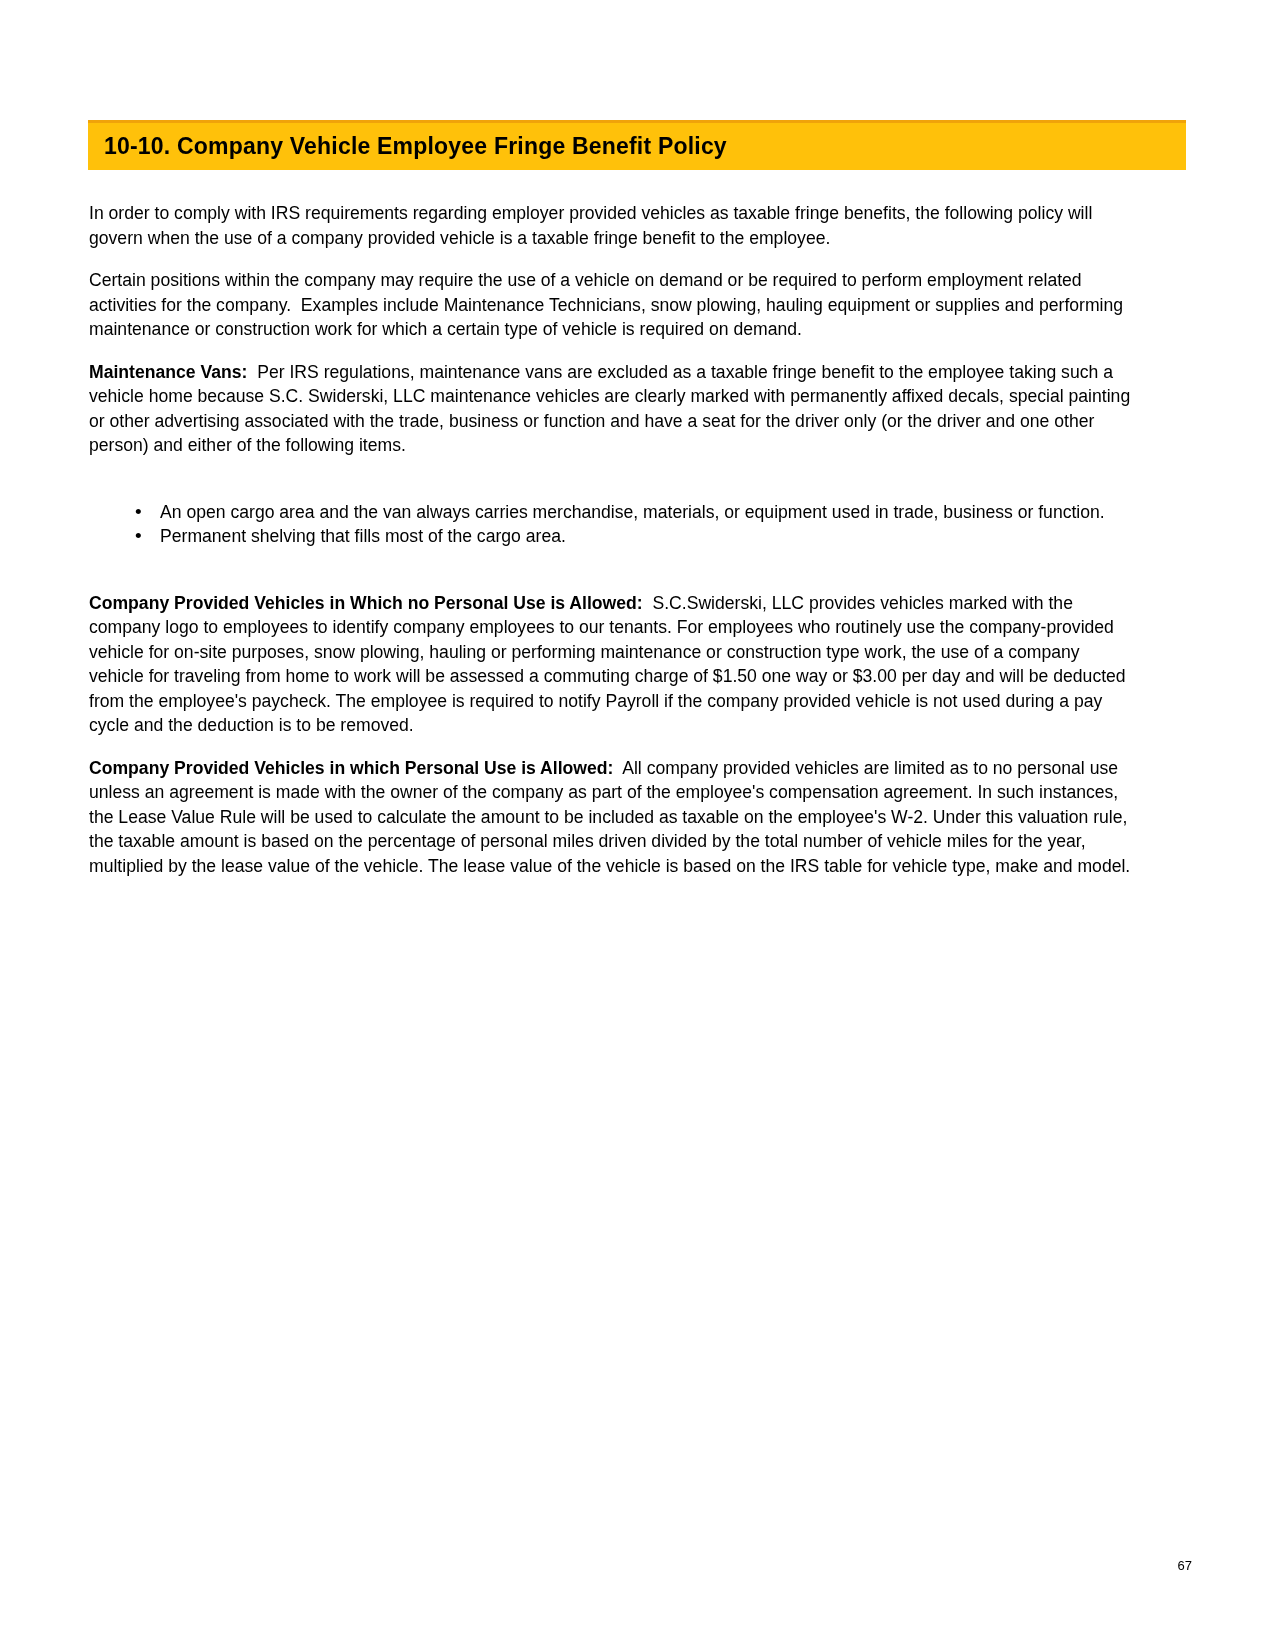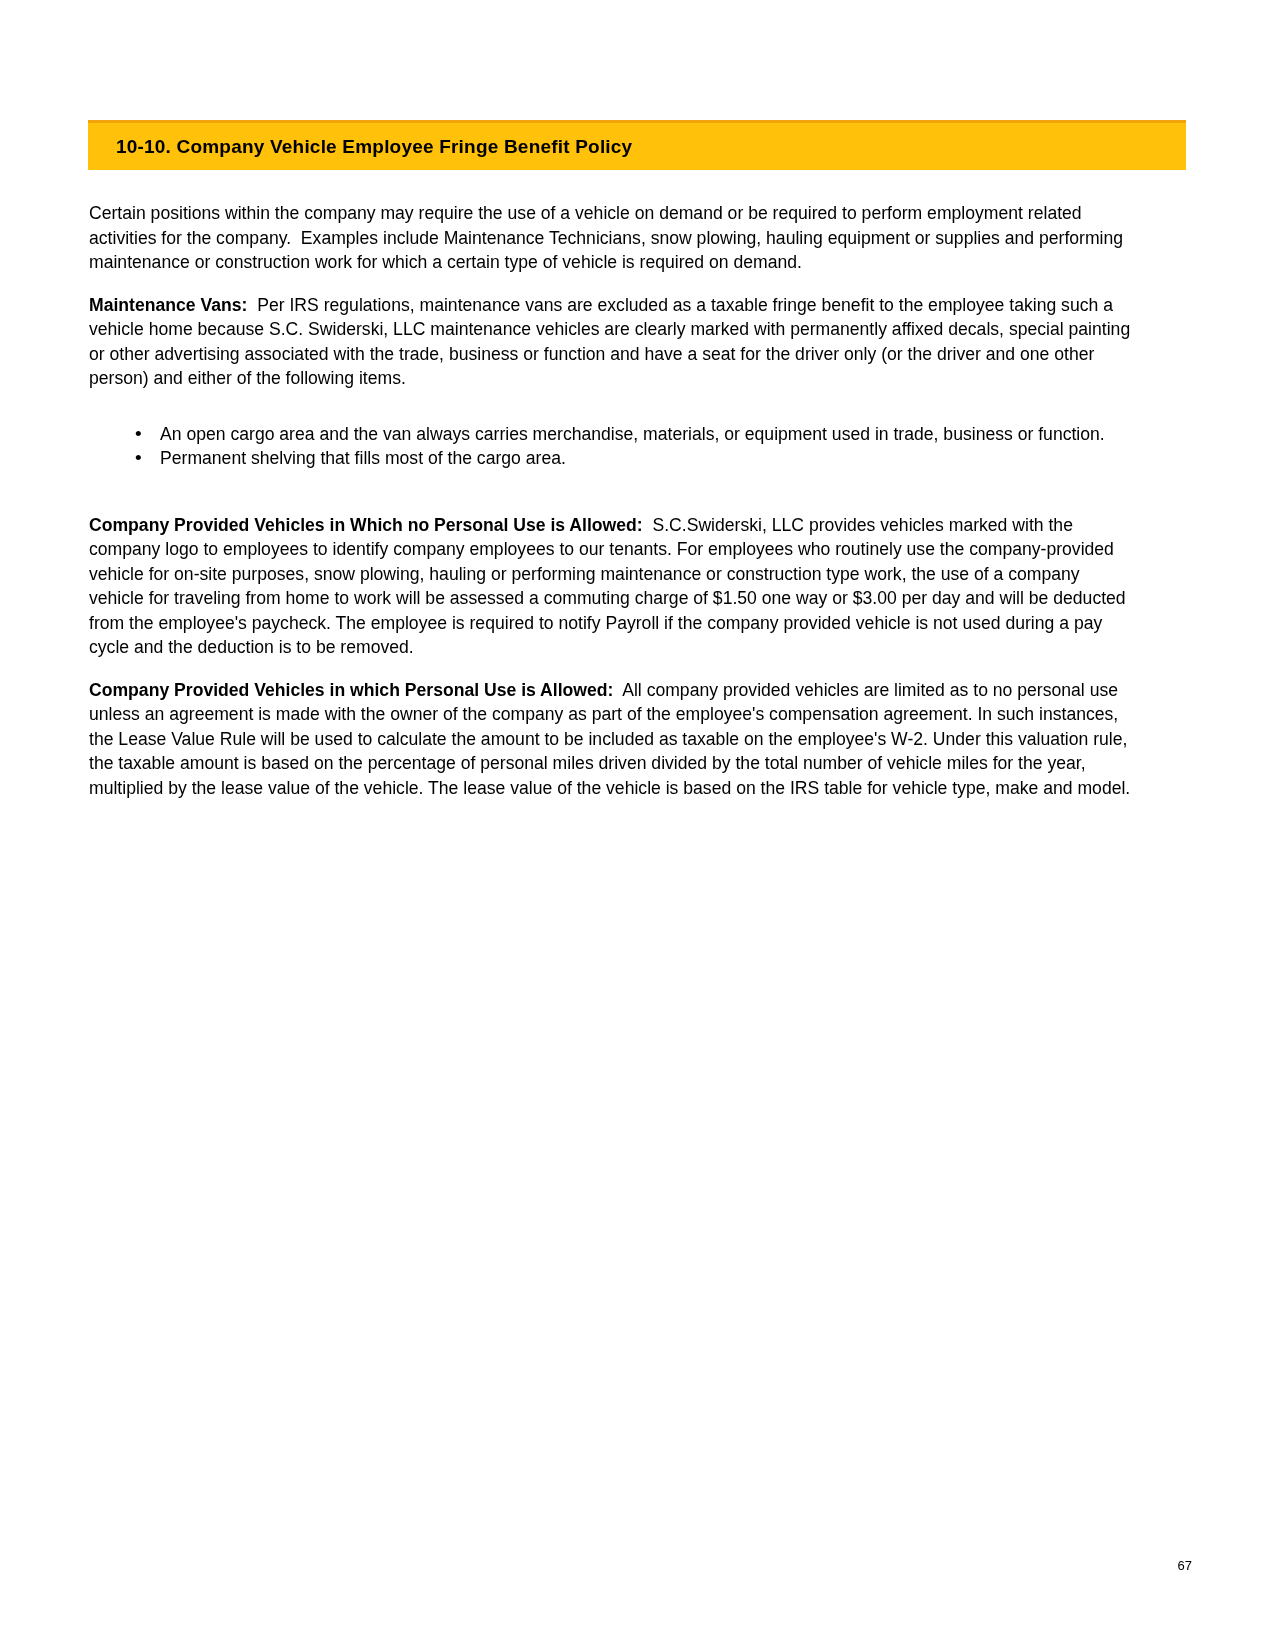--- a/index.html
+++ b/index.html
@@ -22,40 +22,40 @@
     top: 120px;
     width: 1098px;
     height: 50px;
     box-sizing: border-box;
     background: #FFC10A;
     border-top: 3px solid #F0A30A;
     display: flex;
     align-items: center;
   }
   .section-header-title {
-    font-size: 19px;
+    font-size: 23px;
     font-weight: bold;
-    padding-left: 28px;
+    padding-left: 16px;
     letter-spacing: 0.2px;
     white-space: nowrap;
   }
   .policy-body {
     position: absolute;
     left: 89px;
     top: 201px;
     width: 1042px;
     font-size: 17.6px;
     line-height: 24.5px;
   }
   .policy-body p {
     margin: 0 0 18px 0;
     white-space: pre-wrap;
   }
   .policy-body p.para-positions   { }
-  .policy-body p.para-maintenance { margin-bottom: 31px; }
+  .policy-body p.para-maintenance { margin-bottom: 42px; }
   .policy-body strong { font-weight: bold; }
   ul.bullet-list {
     list-style: none;
     margin: 0 0 42px 0;
     padding: 0 0 0 71px;
   }
   ul.bullet-list li {
     position: relative;
     white-space: pre-wrap;
   }
@@ -80,20 +80,21 @@
 <body>
 
 <div class="page">
 
   <div class="section-header-bar">
     <div class="section-header-title">10-10. Company Vehicle Employee Fringe Benefit Policy</div>
   </div>
 
   <div class="policy-body">
 
+    <p><span>In order to comply with IRS requirements regarding employer provided vehicles as taxable fringe benefits, the following policy will govern when the use of a company provided vehicle is a taxable fringe benefit to the employee.</span></p>
 
     <p class="para-positions"><span>Certain positions within the company may require the use of a vehicle on demand or be required to perform employment related activities for the company.  Examples include Maintenance Technicians, snow plowing, hauling equipment or supplies and performing maintenance or construction work for which a certain type of vehicle is required on demand.</span></p>
 
     <p class="para-maintenance"><strong>Maintenance Vans:</strong><span>  Per IRS regulations, maintenance vans are excluded as a taxable fringe benefit to the employee taking such a vehicle home because S.C. Swiderski, LLC maintenance vehicles are clearly marked with permanently affixed decals, special painting or other advertising associated with the trade, business or function and have a seat for the driver only (or the driver and one other person) and either of the following items.</span></p>
 
     <ul class="bullet-list">
       <li><span>An open cargo area and the van always carries merchandise, materials, or equipment used in trade, business or function.</span></li>
       <li><span>Permanent shelving that fills most of the cargo area.</span></li>
     </ul>
 

